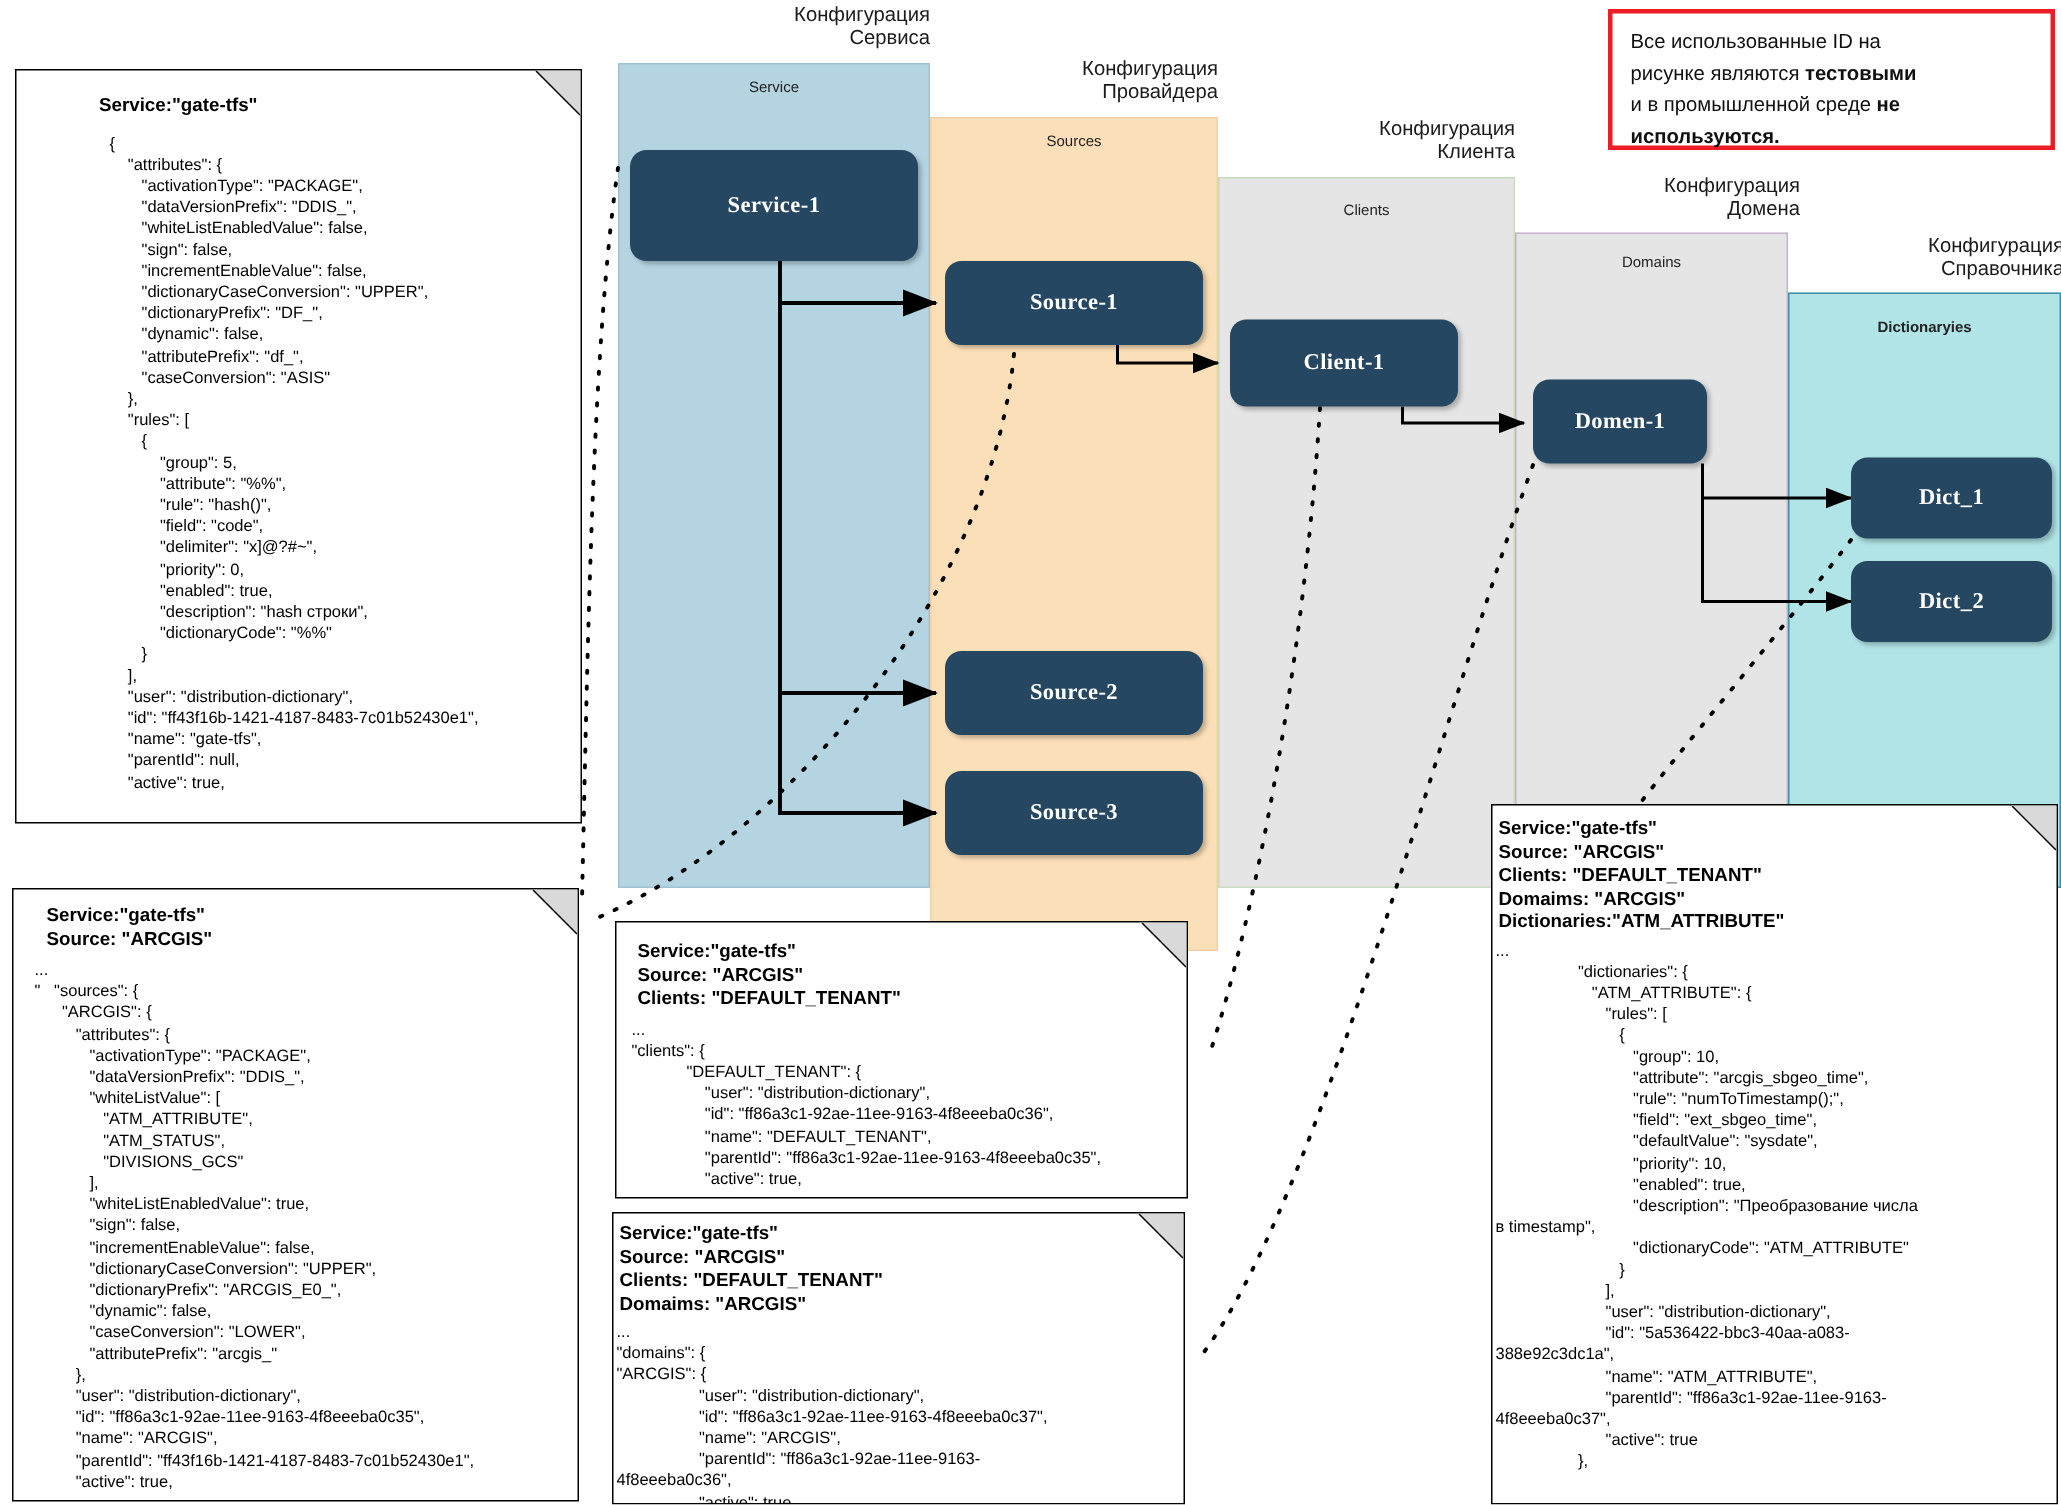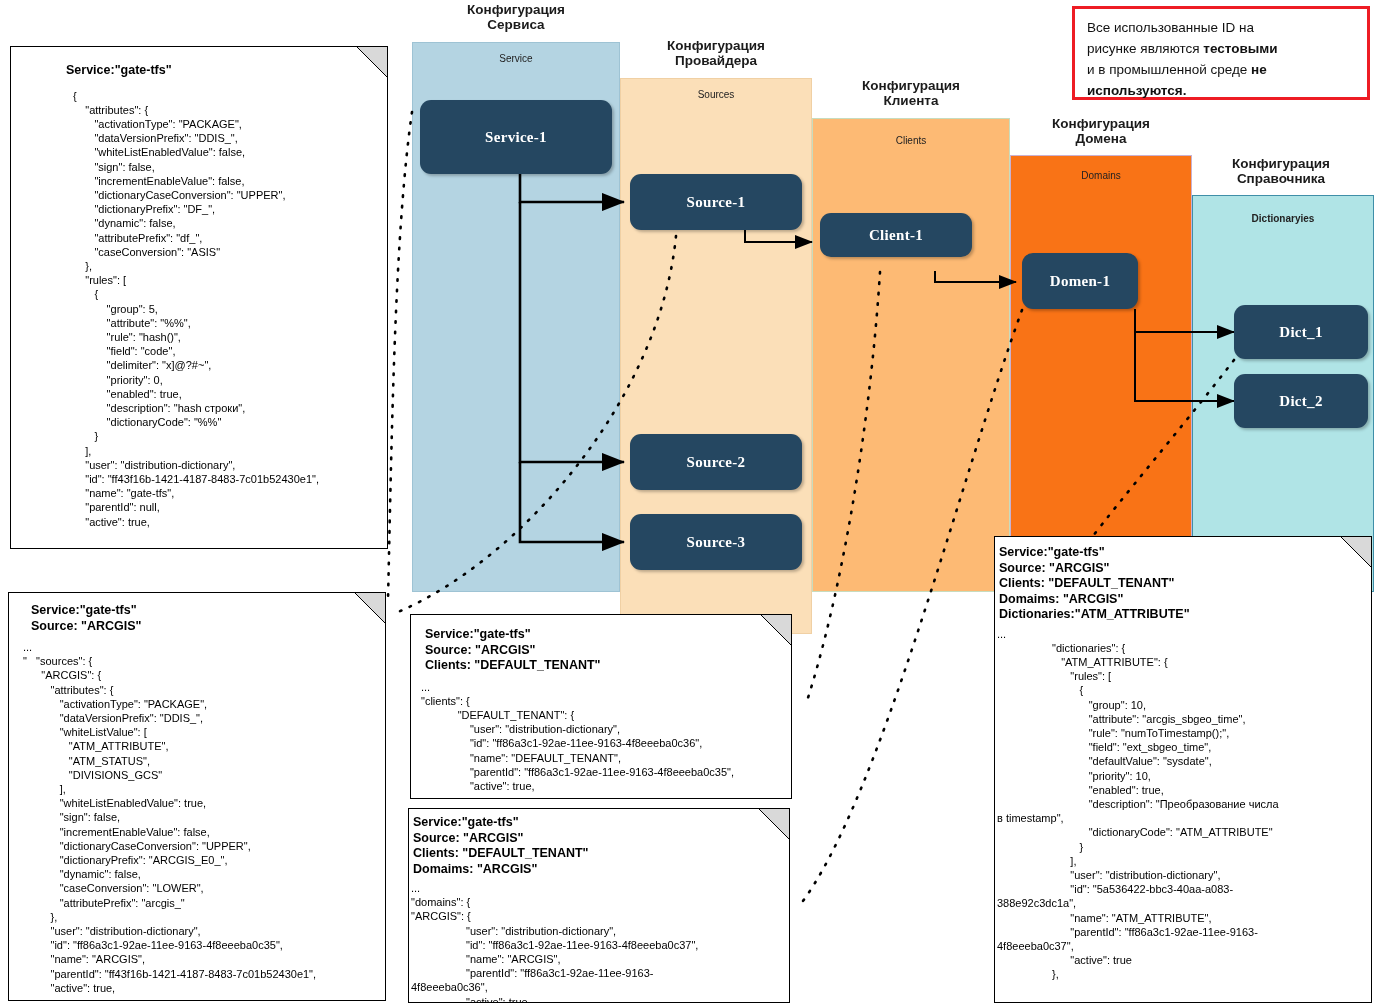--- a/index.html
+++ b/index.html
@@ -3,27 +3,27 @@
 <meta charset="utf-8">
 <style>
   html,body{margin:0;padding:0;background:#fff;}
   body{width:1374px;height:1003px;position:relative;overflow:hidden;
        font-family:"Liberation Sans","DejaVu Sans",sans-serif;color:#000;}
   #canvas{position:absolute;left:0;top:0;width:1374px;height:1003px;}
 
   
   .lane{position:absolute;box-sizing:border-box;}
   .lane-label{position:absolute;width:100%;text-align:center;font-size:10px;color:#222;}
-  .lane-title{position:absolute;text-align:center;font-size:13.5px;font-weight:bold;
+  .lane-title{position:absolute;text-align:right;font-size:13.5px;font-weight:normal;
               color:#1b1b1b;line-height:15px;}
 
   .lane-service{background:#b4d4e2;border:1px solid #9ec3d4;}
   .lane-sources{background:#fbdfb8;border:1px solid #f0d0a4;}
-  .lane-clients{background:#fdba74;border:1px solid #c7dcbe;}
-  .lane-domains{background:#f97316;border:1px solid #c9b1d2;}
+  .lane-clients{background:#e5e5e5;border:1px solid #c7dcbe;}
+  .lane-domains{background:#e5e5e5;border:1px solid #c9b1d2;}
   .lane-dicts{background:#b0e4e6;border:1px solid #3f8fa8;font-weight:bold;}
 
   
   .node{position:absolute;background:#254761;border-radius:11px;color:#fff;
         font-weight:bold;font-size:15px;display:flex;align-items:center;
         justify-content:center;box-shadow:2px 2px 3px rgba(0,0,0,.25);
         font-family:"Liberation Serif","DejaVu Serif",serif;letter-spacing:.3px;}
 
   
   #wires{position:absolute;left:0;top:0;width:1374px;height:1003px;pointer-events:none;}
@@ -111,21 +111,21 @@
   </div>
   <div class="node" style="left:630px;top:174px;width:172px;height:56px;">
     <span>Source-1</span>
   </div>
   <div class="node" style="left:630px;top:434px;width:172px;height:56px;text-align:center;">
     <span>Source-2</span>
   </div>
   <div class="node" style="left:630px;top:514px;width:172px;height:56px;">
     <span>Source-3</span>
   </div>
-  <div class="node" style="left:820px;top:213px;width:152px;height:44px;">
+  <div class="node" style="left:820px;top:213px;width:152px;height:58px;">
     <span>Client-1</span>
   </div>
   <div class="node" style="left:1022px;top:253px;width:116px;height:56px;">
     <span>Domen-1</span>
   </div>
   <div class="node" style="left:1234px;top:305px;width:134px;height:54px;">
     <span>Dict_1</span>
   </div>
   <div class="node" style="left:1234px;top:374px;width:134px;height:54px;">
     <span>Dict_2</span>

